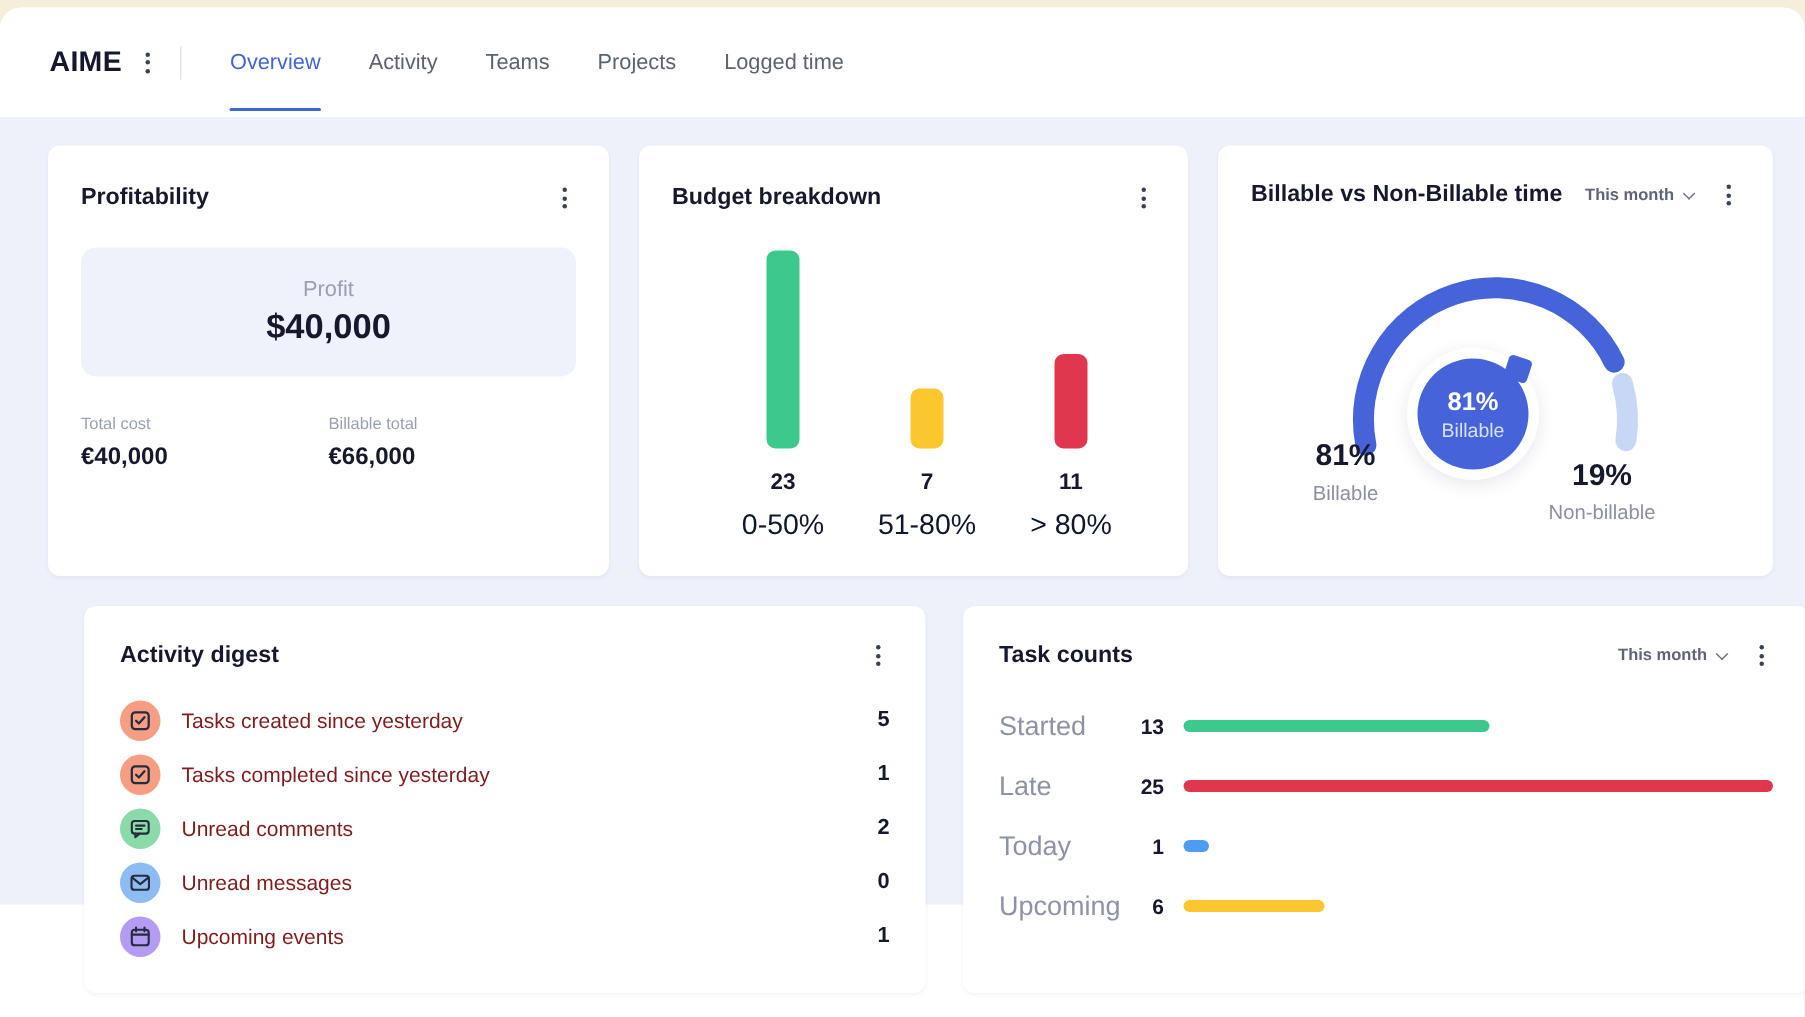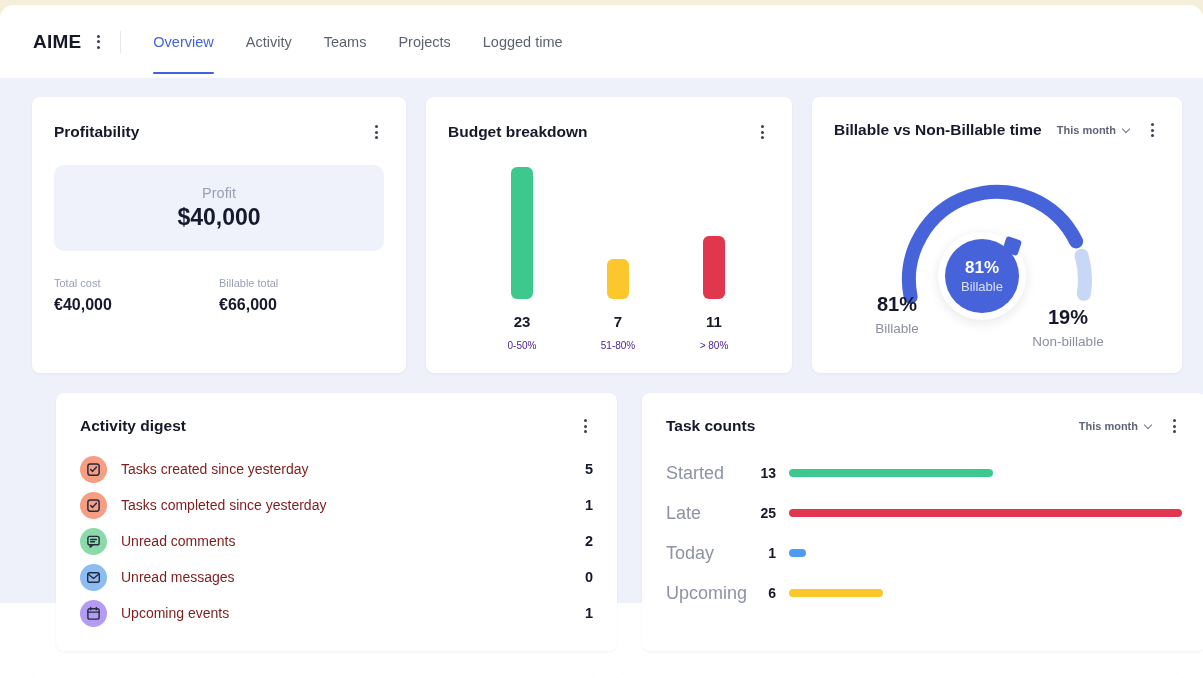--- a/index.html
+++ b/index.html
@@ -67,21 +67,21 @@
   .pstat { width:174px; }
   .pstat-label { font-size:11px; color:#9aa0b4; margin-bottom:7px; }
   .pstat-value { font-size:16px; font-weight:700; color:#16192c; }
   
   .card-budget { padding:22px; }
   .budget-bars { display:flex; padding-left:26px; margin-top:8px; }
   .bar-col { width:96px; display:flex; flex-direction:column; align-items:center; }
   .bar-area { height:146px; display:flex; align-items:flex-end; }
   .vbar { width:22px; border-radius:6px; }
   .bar-value { font-size:15px; font-weight:700; color:#16192c; margin-top:14px; }
-  .bar-range { font-size:10px; color:#4c1d95; margin-top:10px; }
+  .bar-range { font-size:19px; color:#0f172a; margin-top:10px; }
   
   .card-billable { padding:20px 22px; }
   .gauge-wrap { position:relative; height:208px; }
   .gauge-svg { position:absolute; left:53px; top:32px; }
   .gauge-bubble {
     position:absolute; left:104px; top:89px;
     width:88px; height:88px; border-radius:50%;
     background:#fff; box-shadow:0 3px 12px rgba(23,28,58,.10);
     display:flex; align-items:center; justify-content:center;
   }

